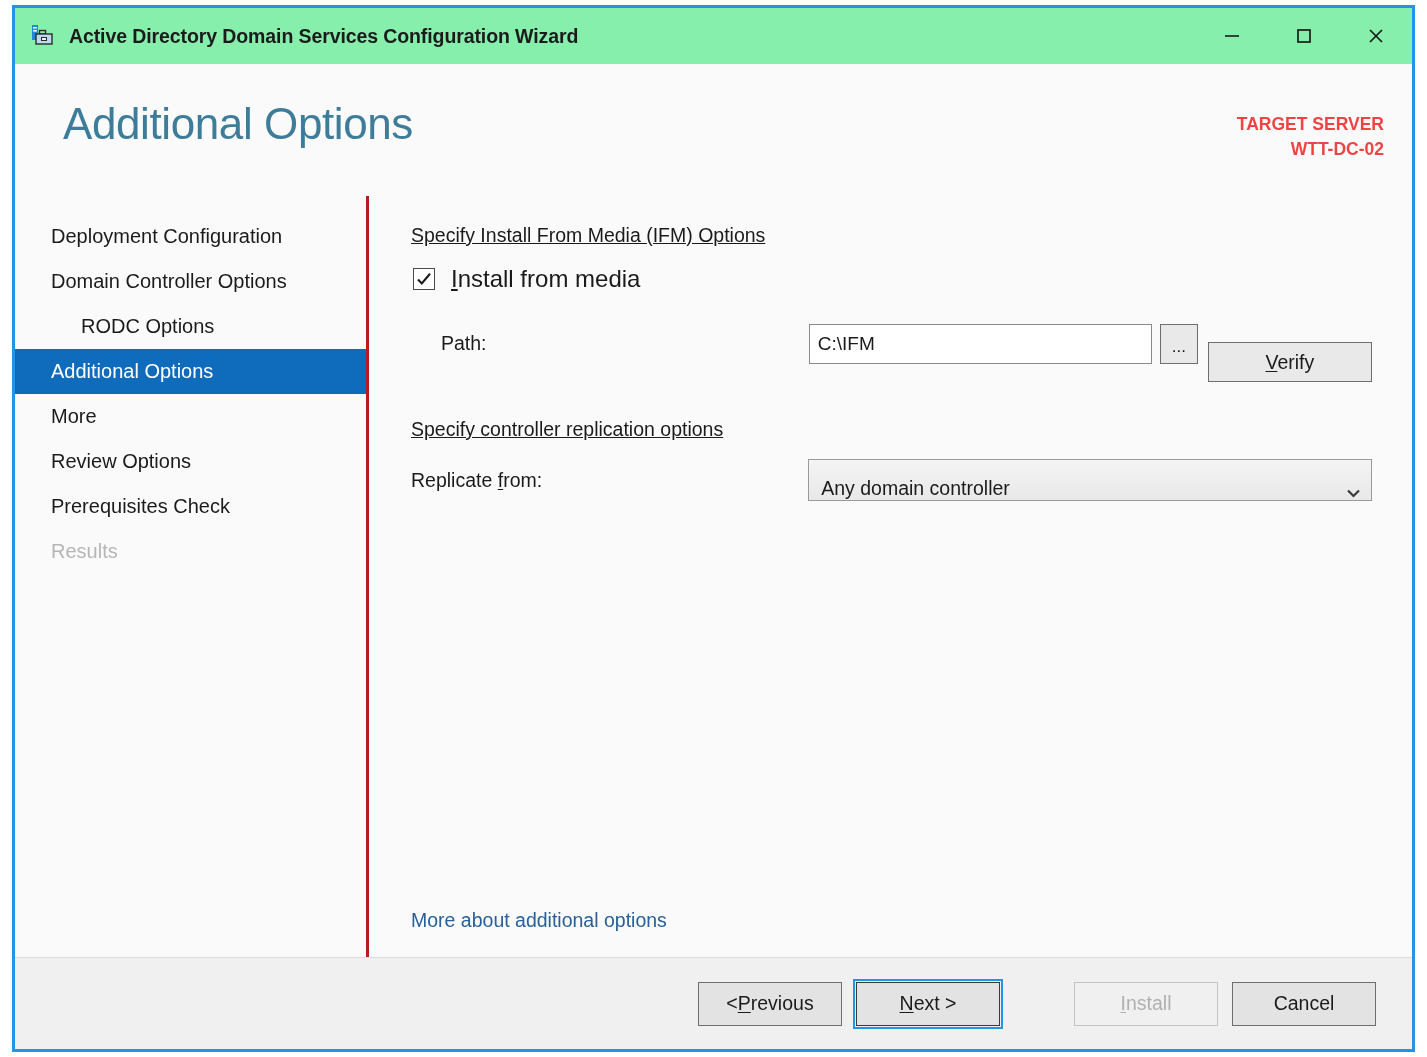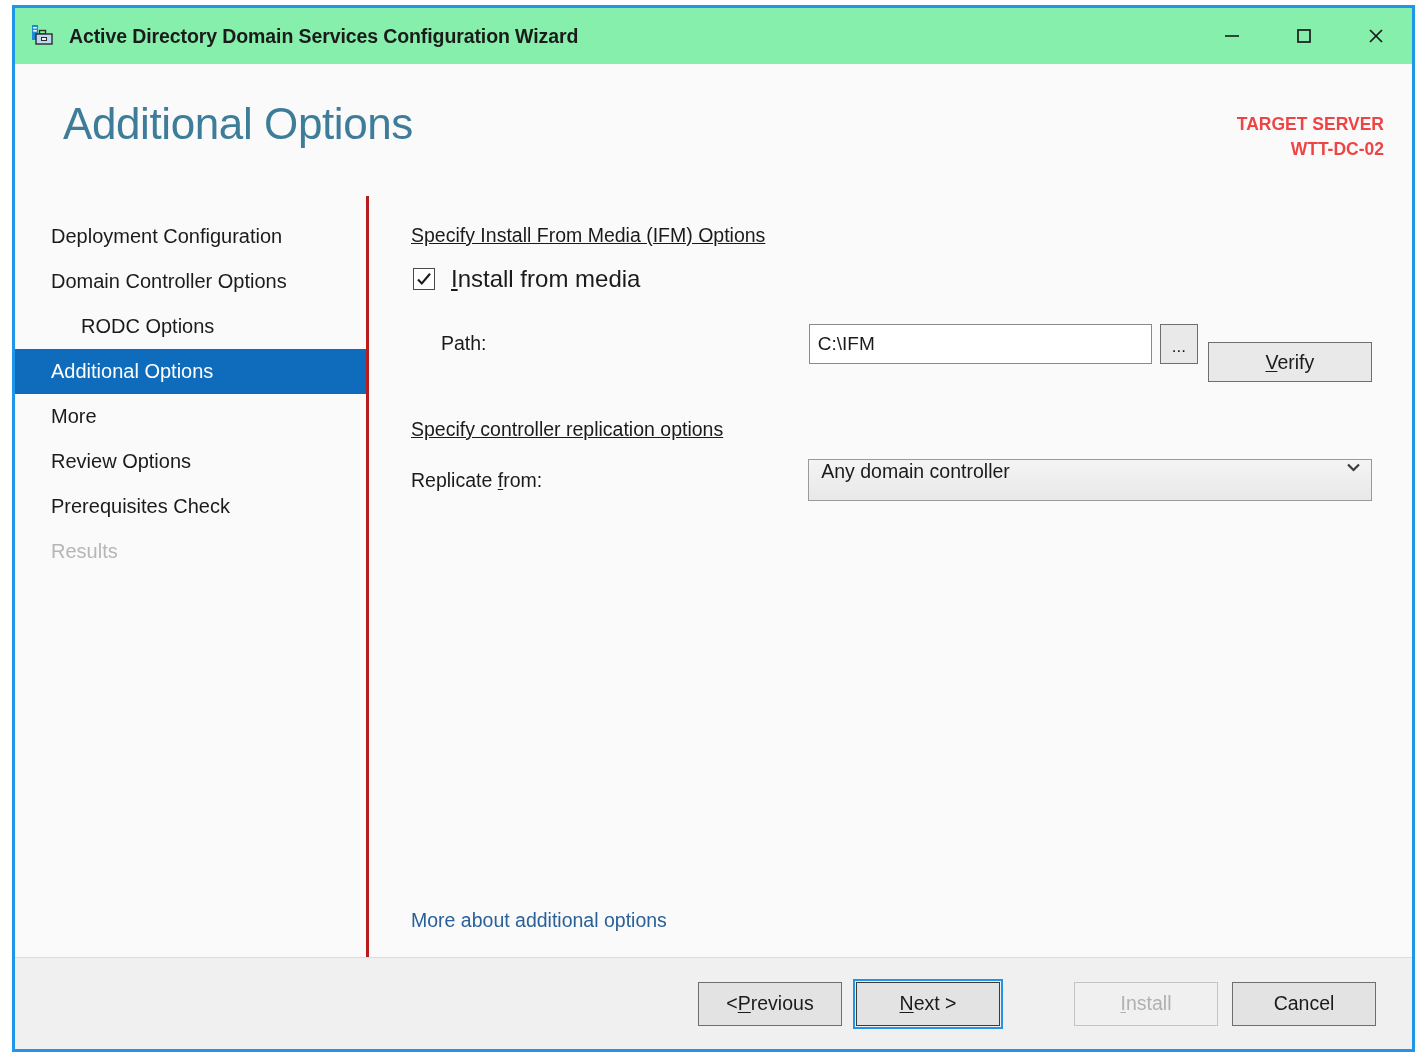--- a/index.html
+++ b/index.html
@@ -247,21 +247,21 @@
     margin-top: 37px;
   }
 
   .select-box {
     box-sizing: border-box;
     width: 573px;
     height: 42px;
     border: 1px solid #9a9a9a;
     background: linear-gradient(#f4f4f4, #e8e8e8);
     display: flex;
-    align-items: flex-start;
+    align-items: flex-end;
     padding: 0 10px 0 12px;
     font-size: 19.5px;
     color: #1b1b1b;
     cursor: default;
   }
   .select-value { flex: 1 1 auto; white-space: nowrap; }
   .select-arrow {
     flex: 0 0 auto;
     color: #3a3a3a;
     font-size: 14px;

